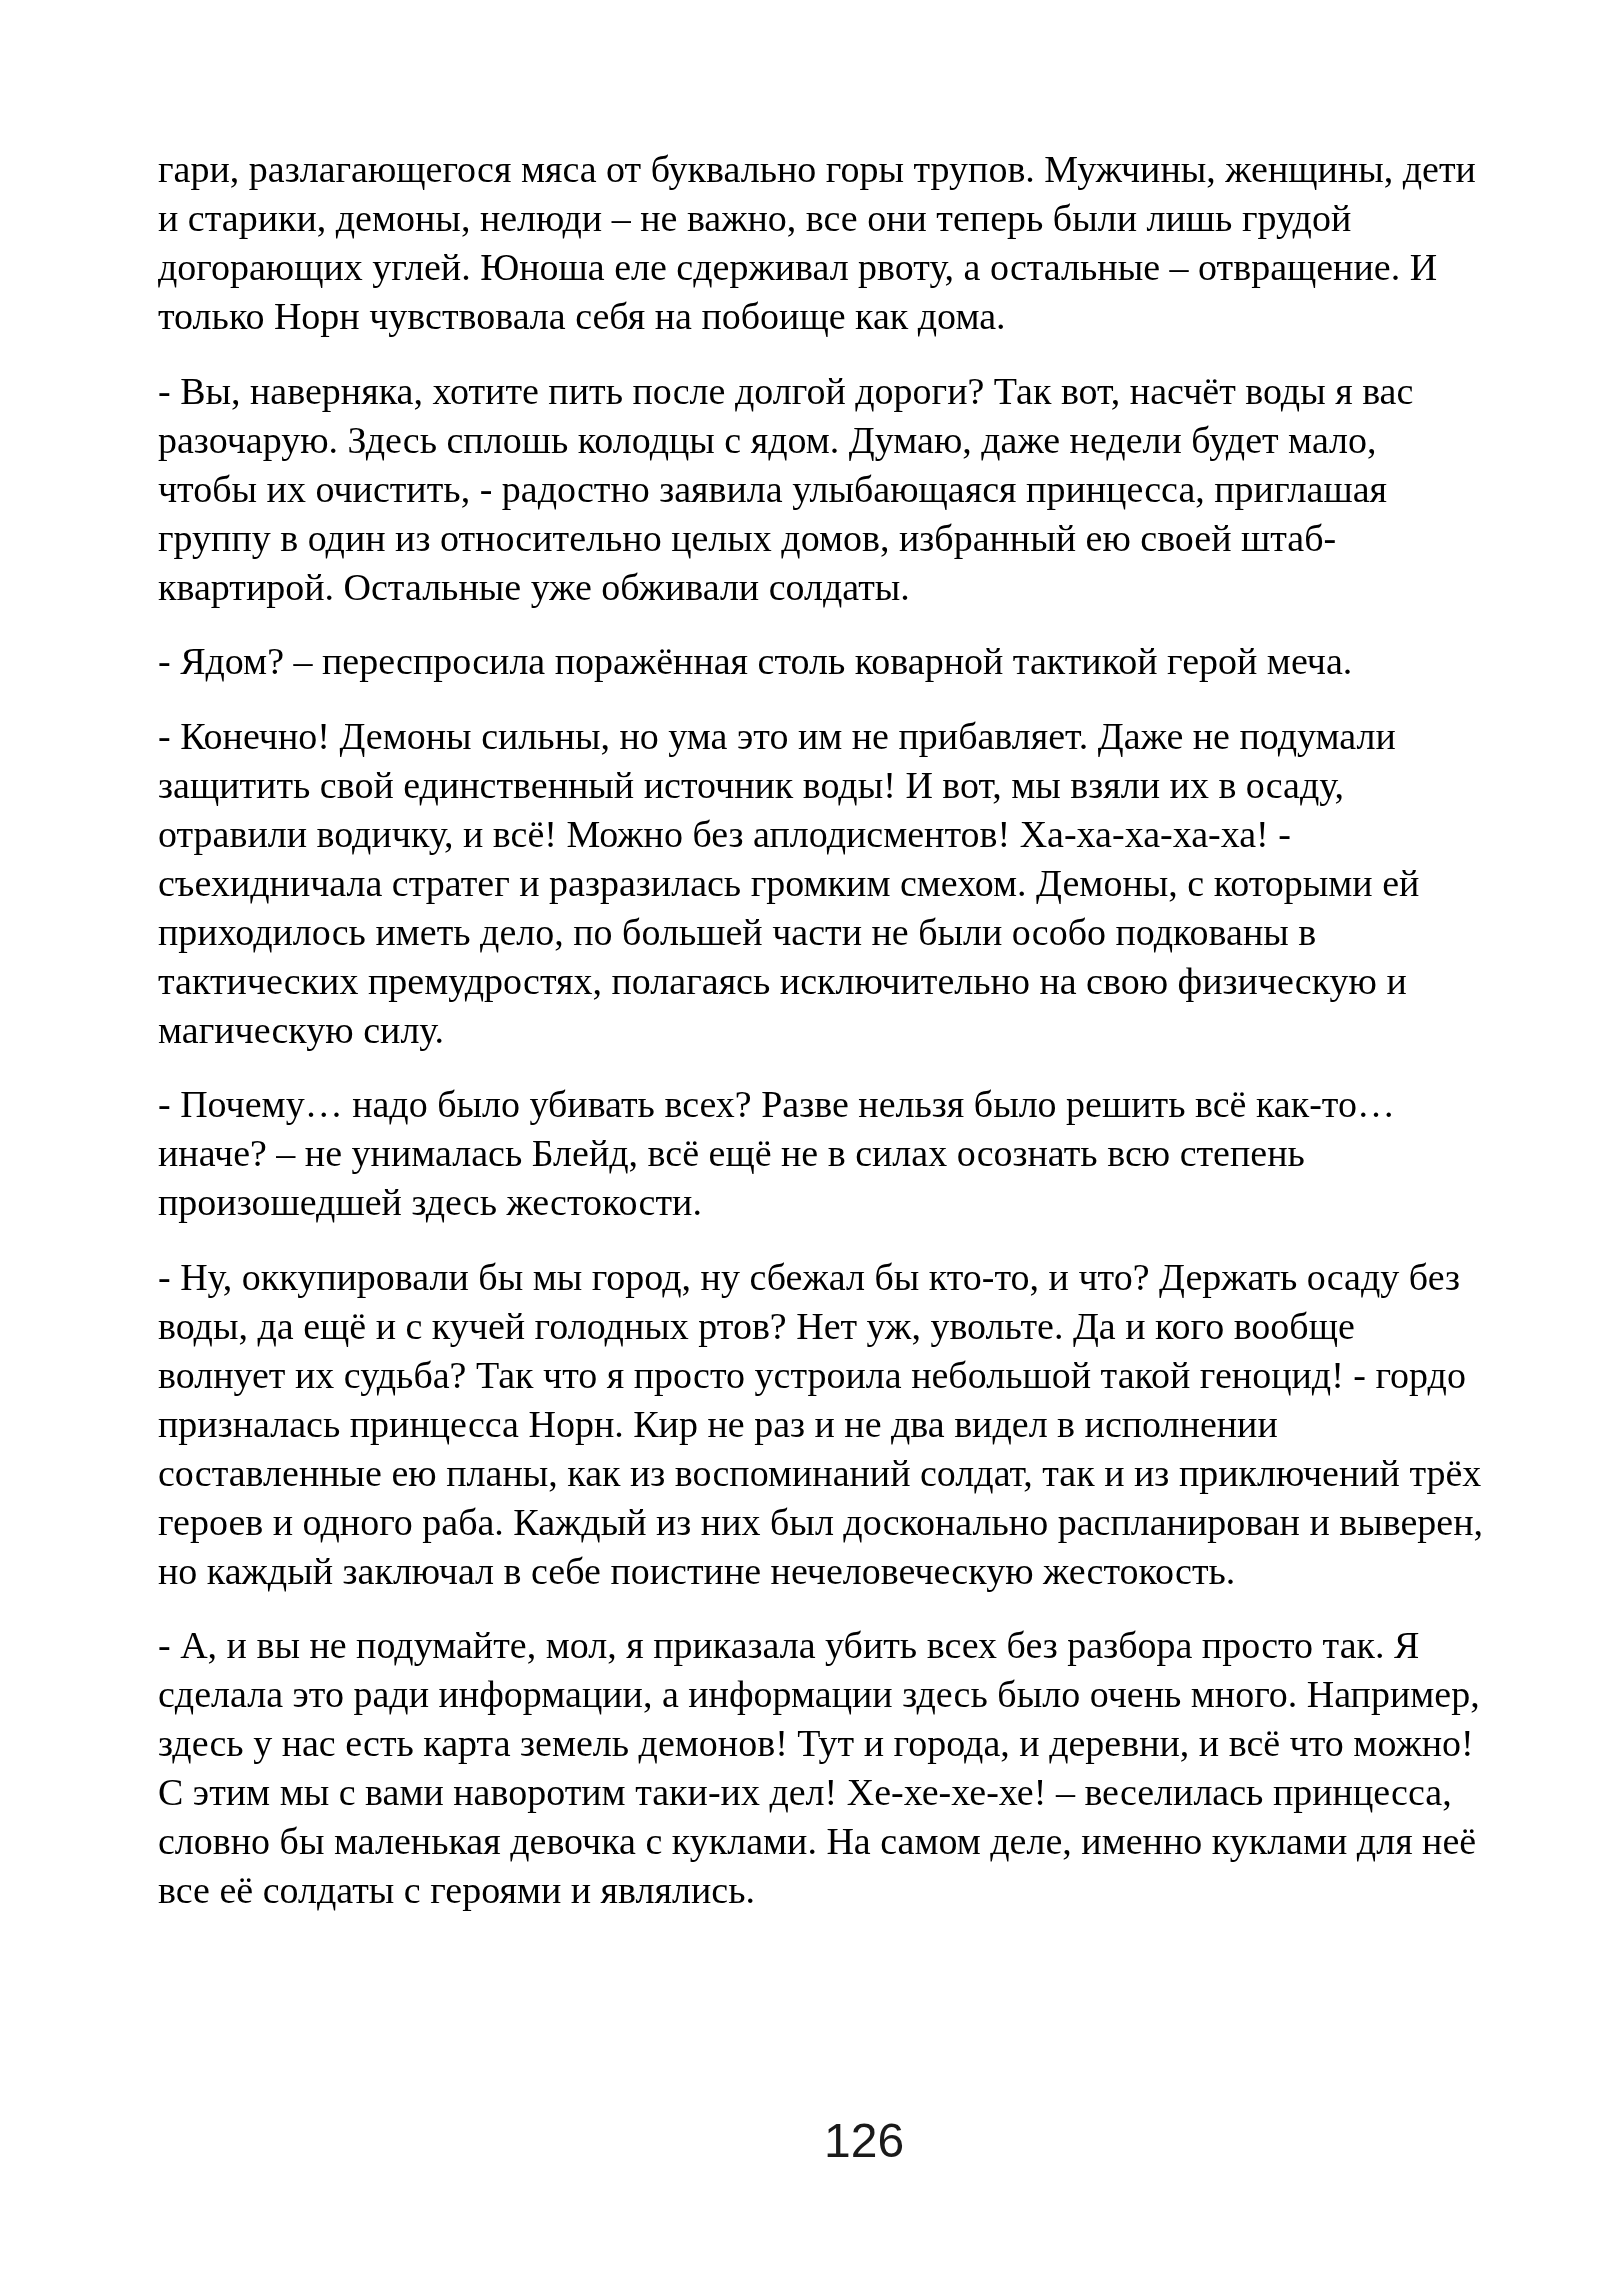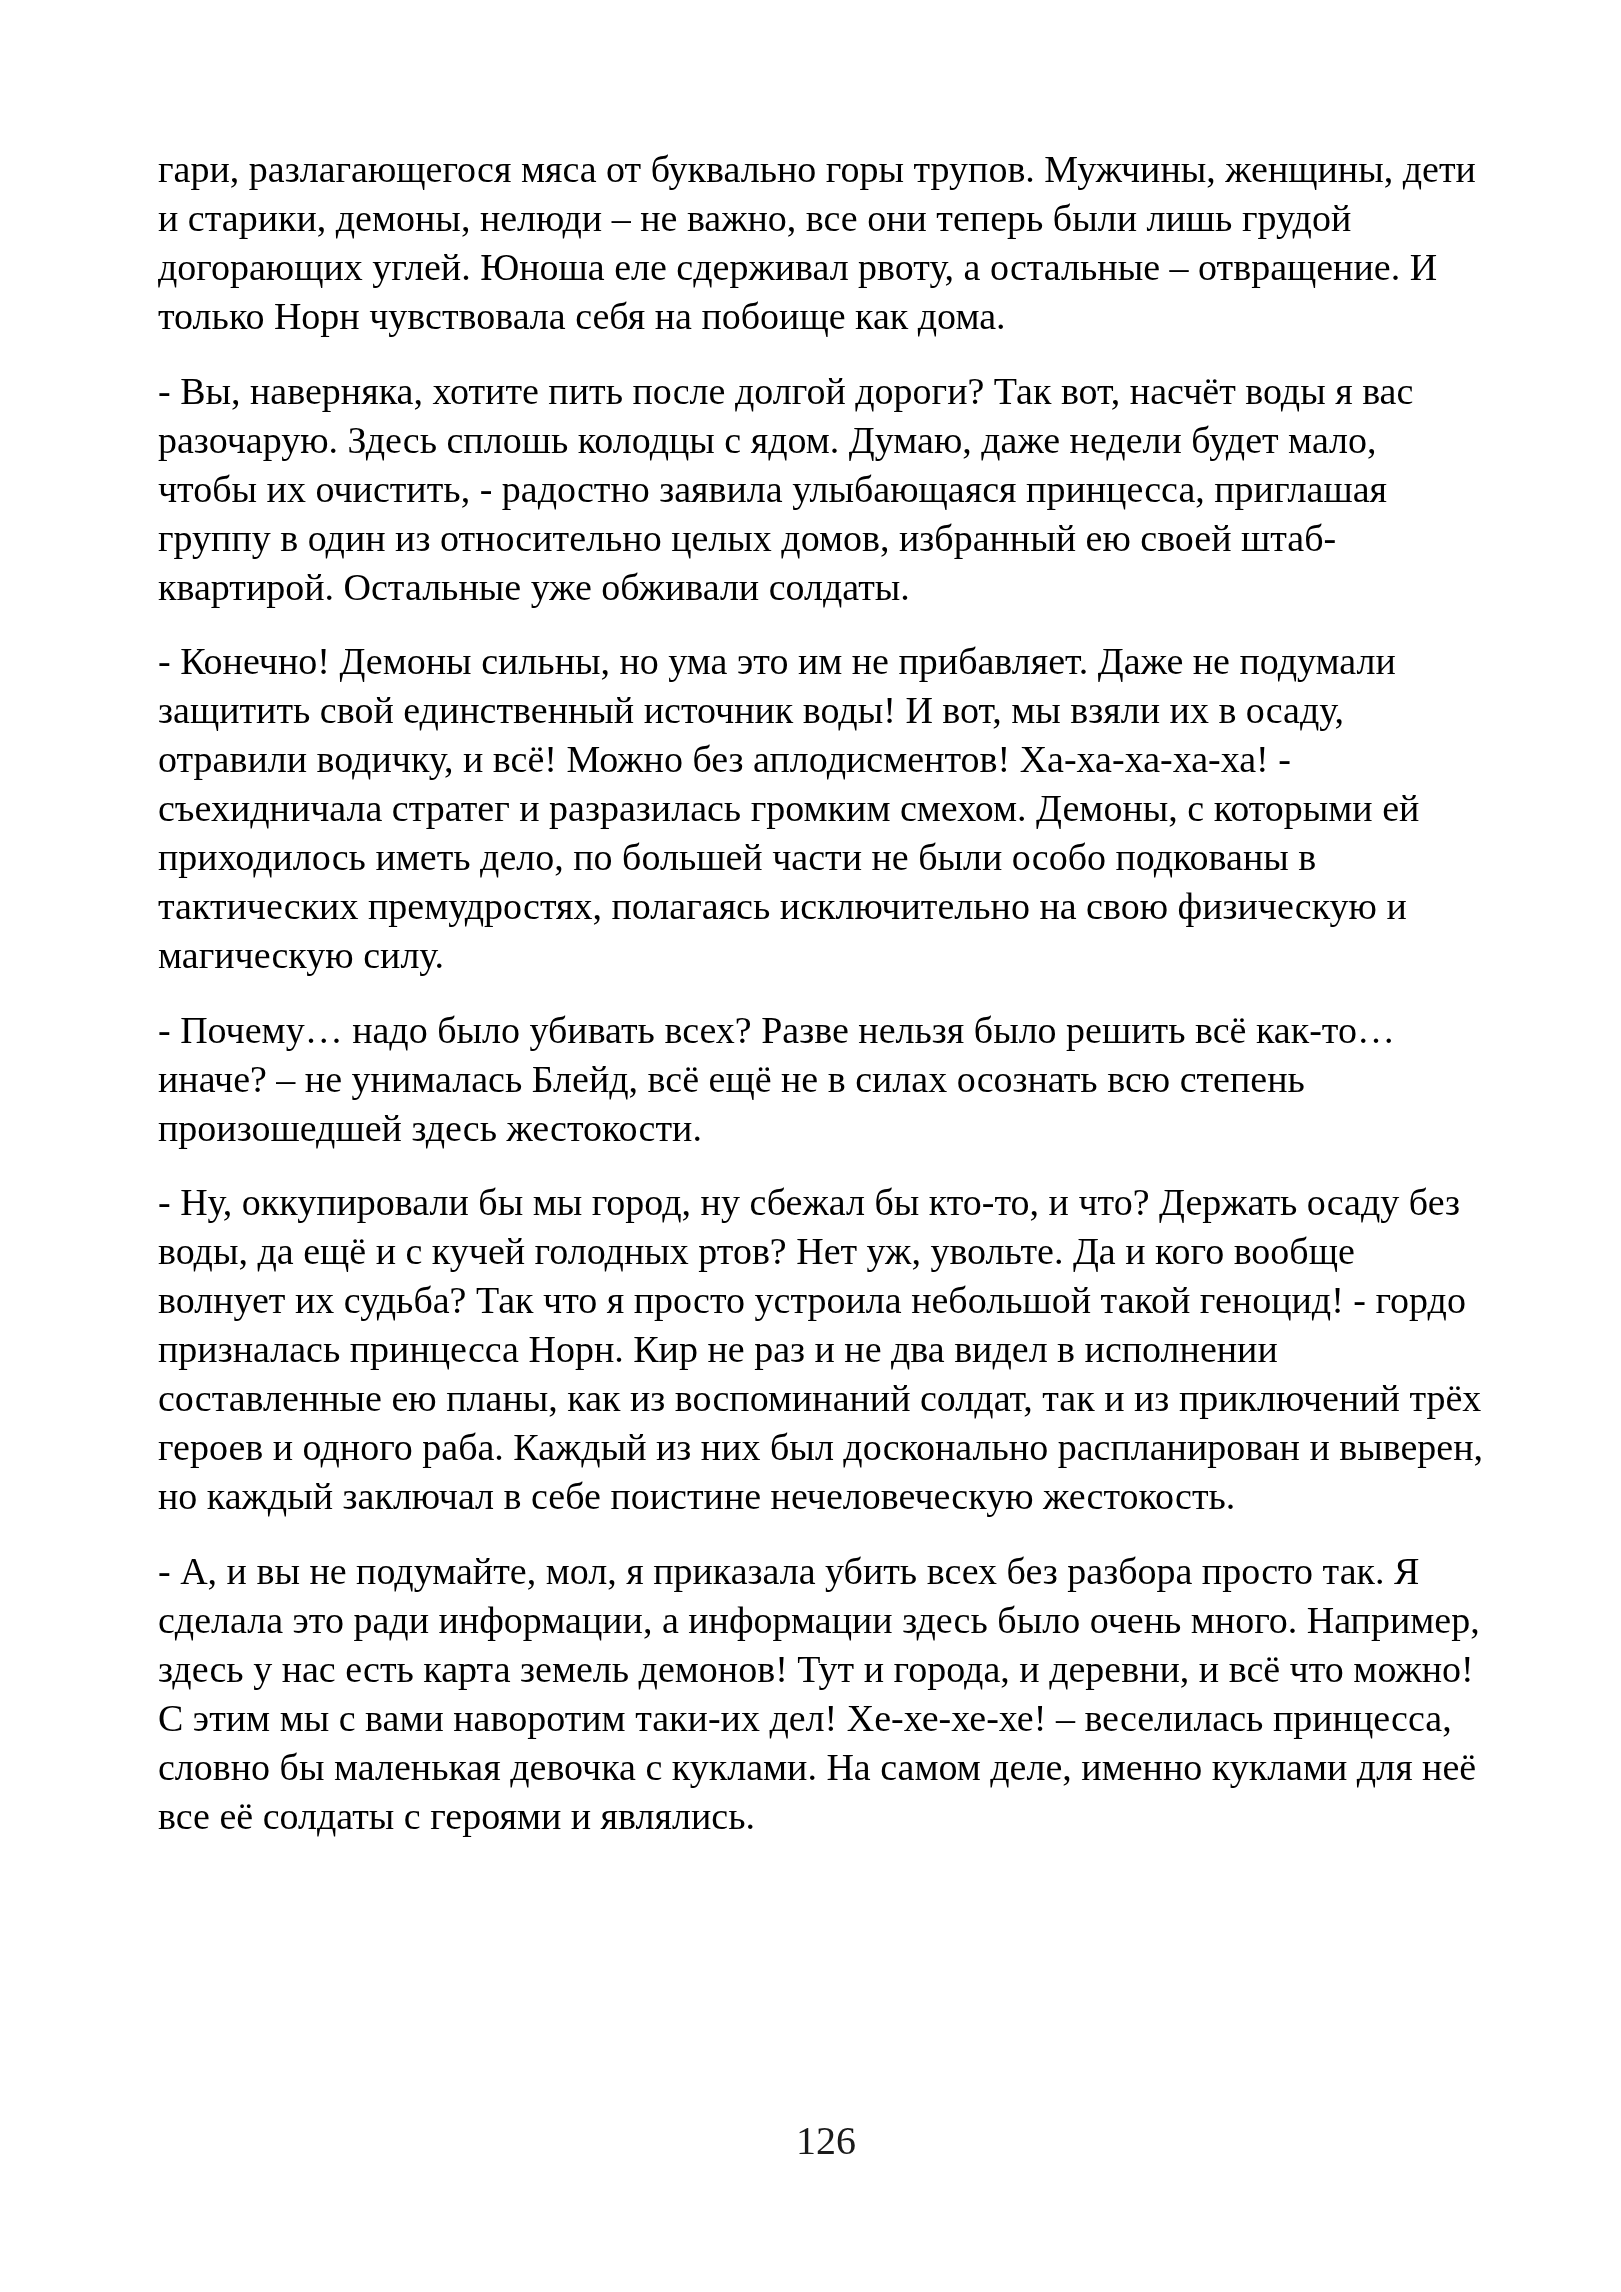--- a/index.html
+++ b/index.html
@@ -25,35 +25,36 @@
     line-height: 49px;
     text-align: left;
     letter-spacing: 0;
   }
   .para {
     margin: 0 0 25.5px 0;
     padding: 0;
   }
   .page-number {
     position: absolute;
-    left: 796px;
+    left: 824px;
     top: 2121px;
-    font-family: Liberation Serif, serif;
-    font-size: 40px;
+    font-family: Liberation Sans, sans-serif;
+    font-size: 48px;
     line-height: 39px;
     color: #1a1a1a;
   }
 </style>
 </head>
 <body>
 
 <div class="page">
   <div class="text-body">
       <p class="para">гари, разлагающегося мяса от буквально горы трупов. Мужчины, женщины, дети и старики, демоны, нелюди – не важно, все они теперь были лишь грудой догорающих углей. Юноша еле сдерживал рвоту, а остальные – отвращение. И только Норн чувствовала себя на побоище как дома.</p>
       <p class="para">- Вы, наверняка, хотите пить после долгой дороги? Так вот, насчёт воды я вас разочарую. Здесь сплошь колодцы с ядом. Думаю, даже недели будет мало, чтобы их очистить, - радостно заявила улыбающаяся принцесса, приглашая группу в один из относительно целых домов, избранный ею своей штаб-квартирой. Остальные уже обживали солдаты.</p>
+      <p class="para">- Ядом? – переспросила поражённая столь коварной тактикой герой меча.</p>
       <p class="para">- Конечно! Демоны сильны, но ума это им не прибавляет. Даже не подумали защитить свой единственный источник воды! И вот, мы взяли их в осаду, отравили водичку, и всё! Можно без аплодисментов! Ха-ха-ха-ха-ха! - съехидничала стратег и разразилась громким смехом. Демоны, с которыми ей приходилось иметь дело, по большей части не были особо подкованы в тактических премудростях, полагаясь исключительно на свою физическую и магическую силу.</p>
       <p class="para">- Почему… надо было убивать всех? Разве нельзя было решить всё как-то… иначе? – не унималась Блейд, всё ещё не в силах осознать всю степень произошедшей здесь жестокости.</p>
       <p class="para">- Ну, оккупировали бы мы город, ну сбежал бы кто-то, и что? Держать осаду без воды, да ещё и с кучей голодных ртов? Нет уж, увольте. Да и кого вообще волнует их судьба? Так что я просто устроила небольшой такой геноцид! - гордо призналась принцесса Норн. Кир не раз и не два видел в исполнении составленные ею планы, как из воспоминаний солдат, так и из приключений трёх героев и одного раба. Каждый из них был досконально распланирован и выверен, но каждый заключал в себе поистине нечеловеческую жестокость.</p>
       <p class="para">- А, и вы не подумайте, мол, я приказала убить всех без разбора просто так. Я сделала это ради информации, а информации здесь было очень много. Например, здесь у нас есть карта земель демонов! Тут и города, и деревни, и всё что можно! С этим мы с вами наворотим таки-их дел! Хе-хе-хе-хе! – веселилась принцесса, словно бы маленькая девочка с куклами. На самом деле, именно куклами для неё все её солдаты с героями и являлись.</p>
     </div>
   <div class="page-number">126</div>
 </div>
 
 
 </body></html>

